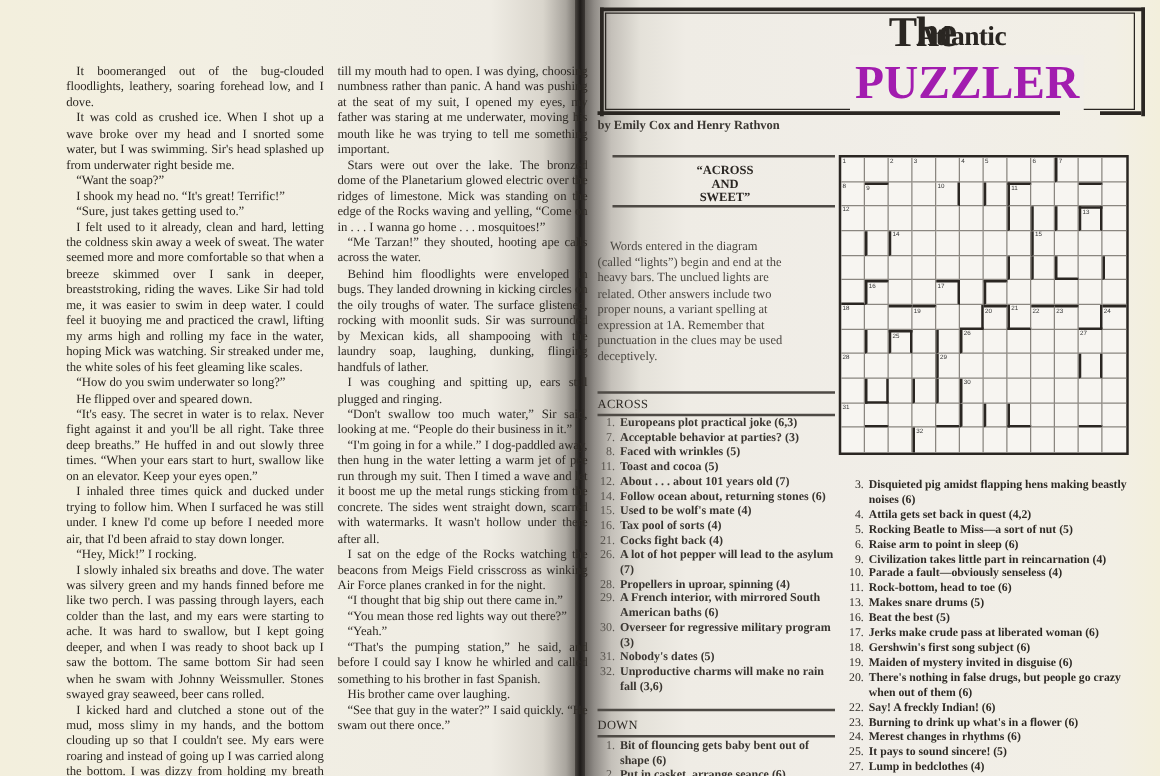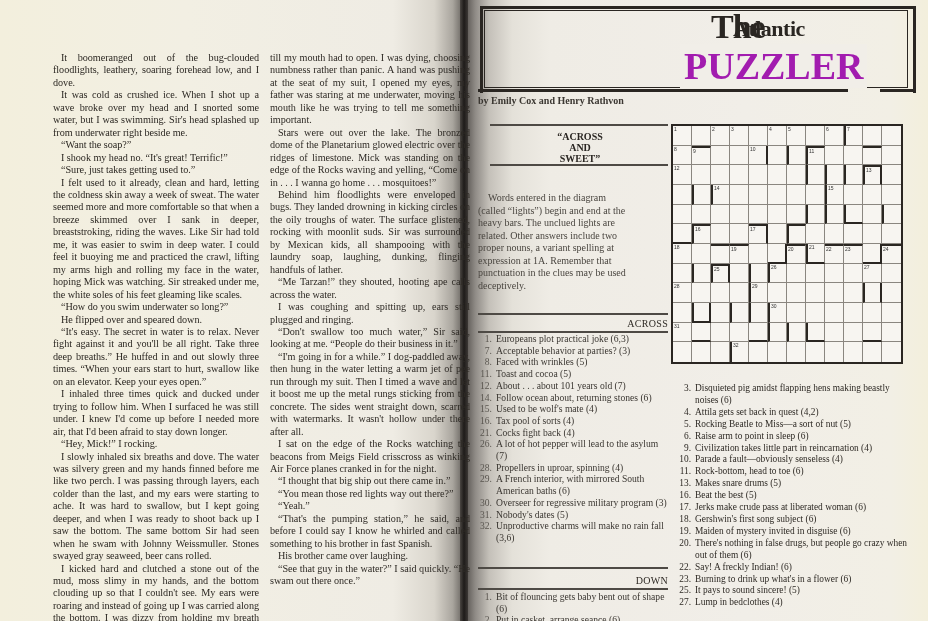--- a/index.html
+++ b/index.html
@@ -63,26 +63,26 @@
   .title-block {
     position:absolute; left:490px; top:131px; width:180px; text-align:center;
     font-size:10px; font-weight:bold; line-height:11px; color:#2a2622;
   }
   .intro {
     position:absolute; left:478px; top:168px; width:190px; font-size:10px;
     line-height:12.5px; color:#4a4640;margin-top:24px;
   }
   .intro span { display:block; }
   .section-head {
-    position:absolute; font-size:10px; text-align:right; color:#2e2a25; letter-spacing:0.3px;
+    position:absolute; font-size:10px; text-align:left; color:#2e2a25; letter-spacing:0.3px;
   }
   .clues { position:absolute; font-size:9.6px; line-height:11.7px; color:#3a3631; }
   .clue { display:flex; }
   .clue .num { width:14px; flex:none; text-align:right; margin-right:4px; color:#5a5650; }
-  .clue .txt { flex:1; }
+  .clue .txt { flex:1;font-weight:bold; }
   .across-list { left:478px; top:333px; width:190px; }
   .down-list-left { left:478px; top:591px; width:190px; }
   .down-list-right { left:675px; top:383px; width:235px; font-size:9.4px; line-height:11.9px; color:#2e2a25; }
   .down-list-right .num { width:16px; color:#2e2a25; }
 
   .grid {
     position:absolute; left:671px; top:124px; width:232px; height:240px;
     border:2px solid #2a2622; box-sizing:border-box;
     display:grid; grid-template-columns:repeat(12, 1fr); grid-template-rows:repeat(12, 1fr);
     background:#f7f5f1;
@@ -115,22 +115,22 @@
     <p>He flipped over and speared down.</p>
     <p>“It's easy. The secret in water is to relax. Never fight against it and you'll be all right. Take three deep breaths.” He huffed in and out slowly three times. “When your ears start to hurt, swallow like on an elevator. Keep your eyes open.”</p>
     <p>I inhaled three times quick and ducked under trying to follow him. When I surfaced he was still under. I knew I'd come up before I needed more air, that I'd been afraid to stay down longer.</p>
     <p>“Hey, Mick!” I rocking.</p>
     <p>I slowly inhaled six breaths and dove. The water was silvery green and my hands finned before me like two perch. I was passing through layers, each colder than the last, and my ears were starting to ache. It was hard to swallow, but I kept going deeper, and when I was ready to shoot back up I saw the bottom. The same bottom Sir had seen when he swam with Johnny Weissmuller. Stones swayed gray seaweed, beer cans rolled.</p>
     <p>I kicked hard and clutched a stone out of the mud, moss slimy in my hands, and the bottom clouding up so that I couldn't see. My ears were roaring and instead of going up I was carried along the bottom. I was dizzy from holding my breath and even though I couldn't see I was suddenly sure that the ocean liner on the horizon was passing overhead, enormous hull turning the water dark, diesel grinding along the shaft, great propellers sweeping me along the bottom till I dropped the stone. I could feel the current along the bottom rushing into the cavern under the Rocks and realized the undertow didn't pull you out, it sucked you in, under the city, into the pipes, that's why they couldn't find the bodies—the boy who had drowned was curled in a fetal position, ghastly white, wearing a satin bathing suit, hair floating as he rolled under the</p>
   </div>
 <div class="col col-2" id="col2">
     <p class="noind">till my mouth had to open. I was dying, choosing numbness rather than panic. A hand was pushing at the seat of my suit, I opened my eyes, my father was staring at me underwater, moving his mouth like he was trying to tell me something important.</p>
     <p>Stars were out over the lake. The bronzed dome of the Planetarium glowed electric over the ridges of limestone. Mick was standing on the edge of the Rocks waving and yelling, “Come on in . . . I wanna go home . . . mosquitoes!”</p>
+    <p>“Me Tarzan!” they shouted, hooting ape calls across the water.</p>
     <p>Behind him floodlights were enveloped in bugs. They landed drowning in kicking circles on the oily troughs of water. The surface glistened, rocking with moonlit suds. Sir was surrounded by Mexican kids, all shampooing with the laundry soap, laughing, dunking, flinging handfuls of lather.</p>
-    <p>“Me Tarzan!” they shouted, hooting ape calls across the water.</p>
     <p>I was coughing and spitting up, ears still plugged and ringing.</p>
     <p>“Don't swallow too much water,” Sir said, looking at me. “People do their business in it.”</p>
     <p>“I'm going in for a while.” I dog-paddled away, then hung in the water letting a warm jet of pee run through my suit. Then I timed a wave and let it boost me up the metal rungs sticking from the concrete. The sides went straight down, scarred with watermarks. It wasn't hollow under there after all.</p>
     <p>I sat on the edge of the Rocks watching the beacons from Meigs Field crisscross as winking Air Force planes cranked in for the night.</p>
     <p>“I thought that big ship out there came in.”</p>
     <p>“You mean those red lights way out there?”</p>
     <p>“Yeah.”</p>
     <p>“That's the pumping station,” he said, and before I could say I know he whirled and called something to his brother in fast Spanish.</p>
     <p>His brother came over laughing.</p>
     <p>“See that guy in the water?” I said quickly. “He swam out there once.”</p>
@@ -511,20 +511,24 @@
     </div>
     <div class="clue">
       <span class="num">22.</span>
       <span class="txt">Say! A freckly Indian! (6)</span>
     </div>
     <div class="clue">
       <span class="num">23.</span>
       <span class="txt">Burning to drink up what's in a flower (6)</span>
     </div>
     <div class="clue">
+      <span class="num">24.</span>
+      <span class="txt">Merest changes in rhythms (6)</span>
+    </div>
+    <div class="clue">
       <span class="num">25.</span>
       <span class="txt">It pays to sound sincere! (5)</span>
     </div>
     <div class="clue">
       <span class="num">27.</span>
       <span class="txt">Lump in bedclothes (4)</span>
     </div>
   </div>
 
 </body></html>

